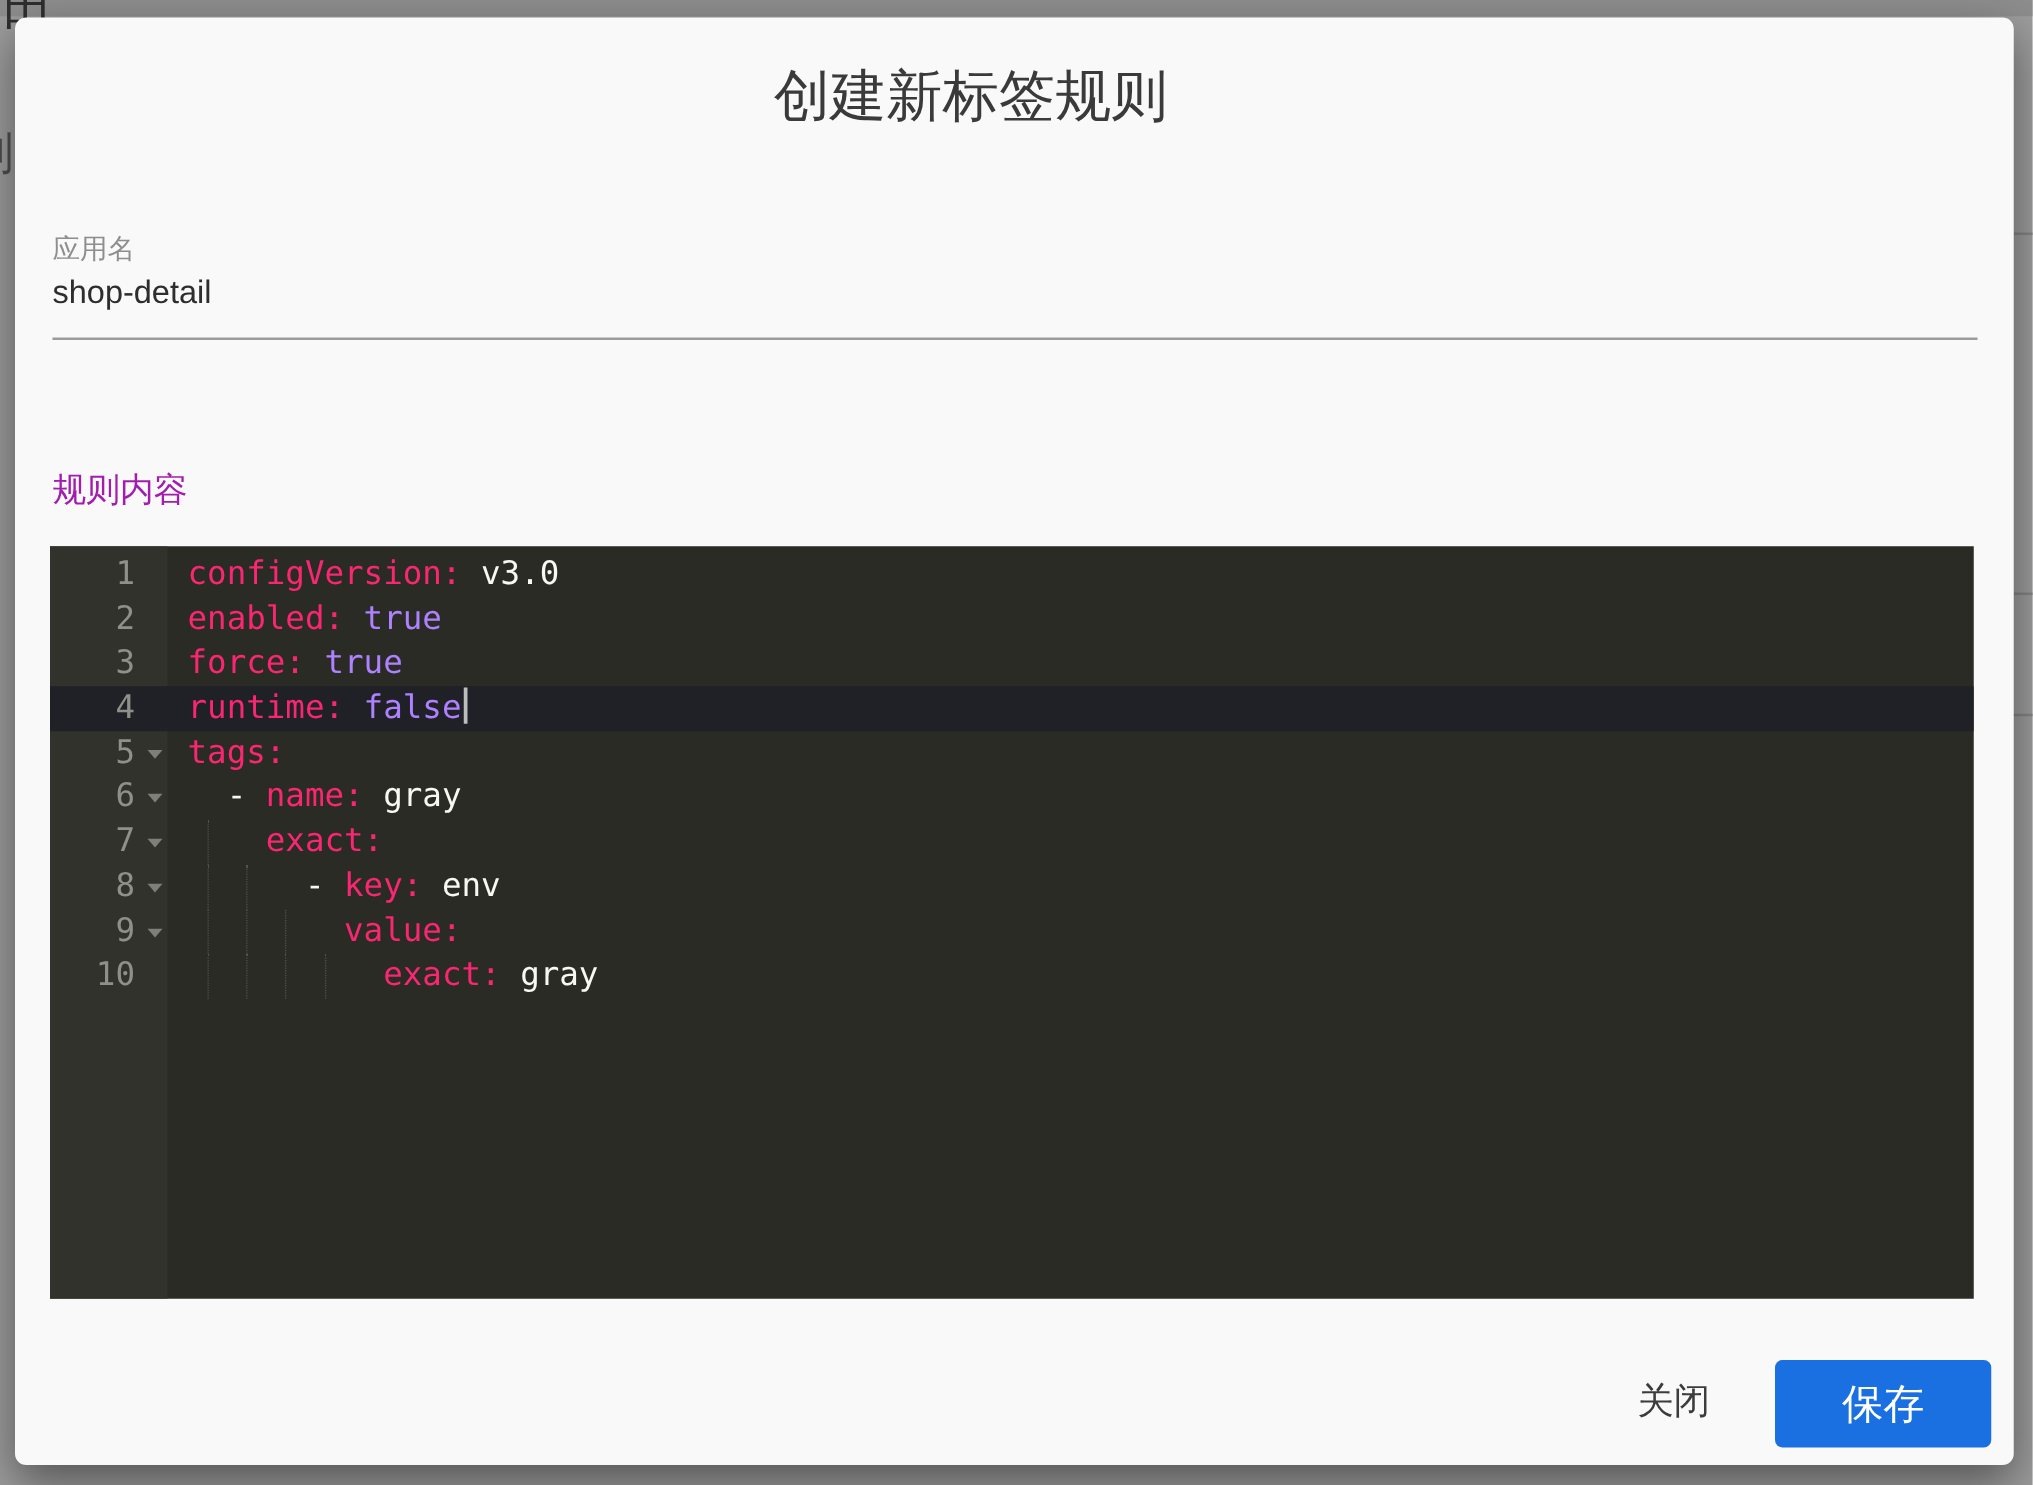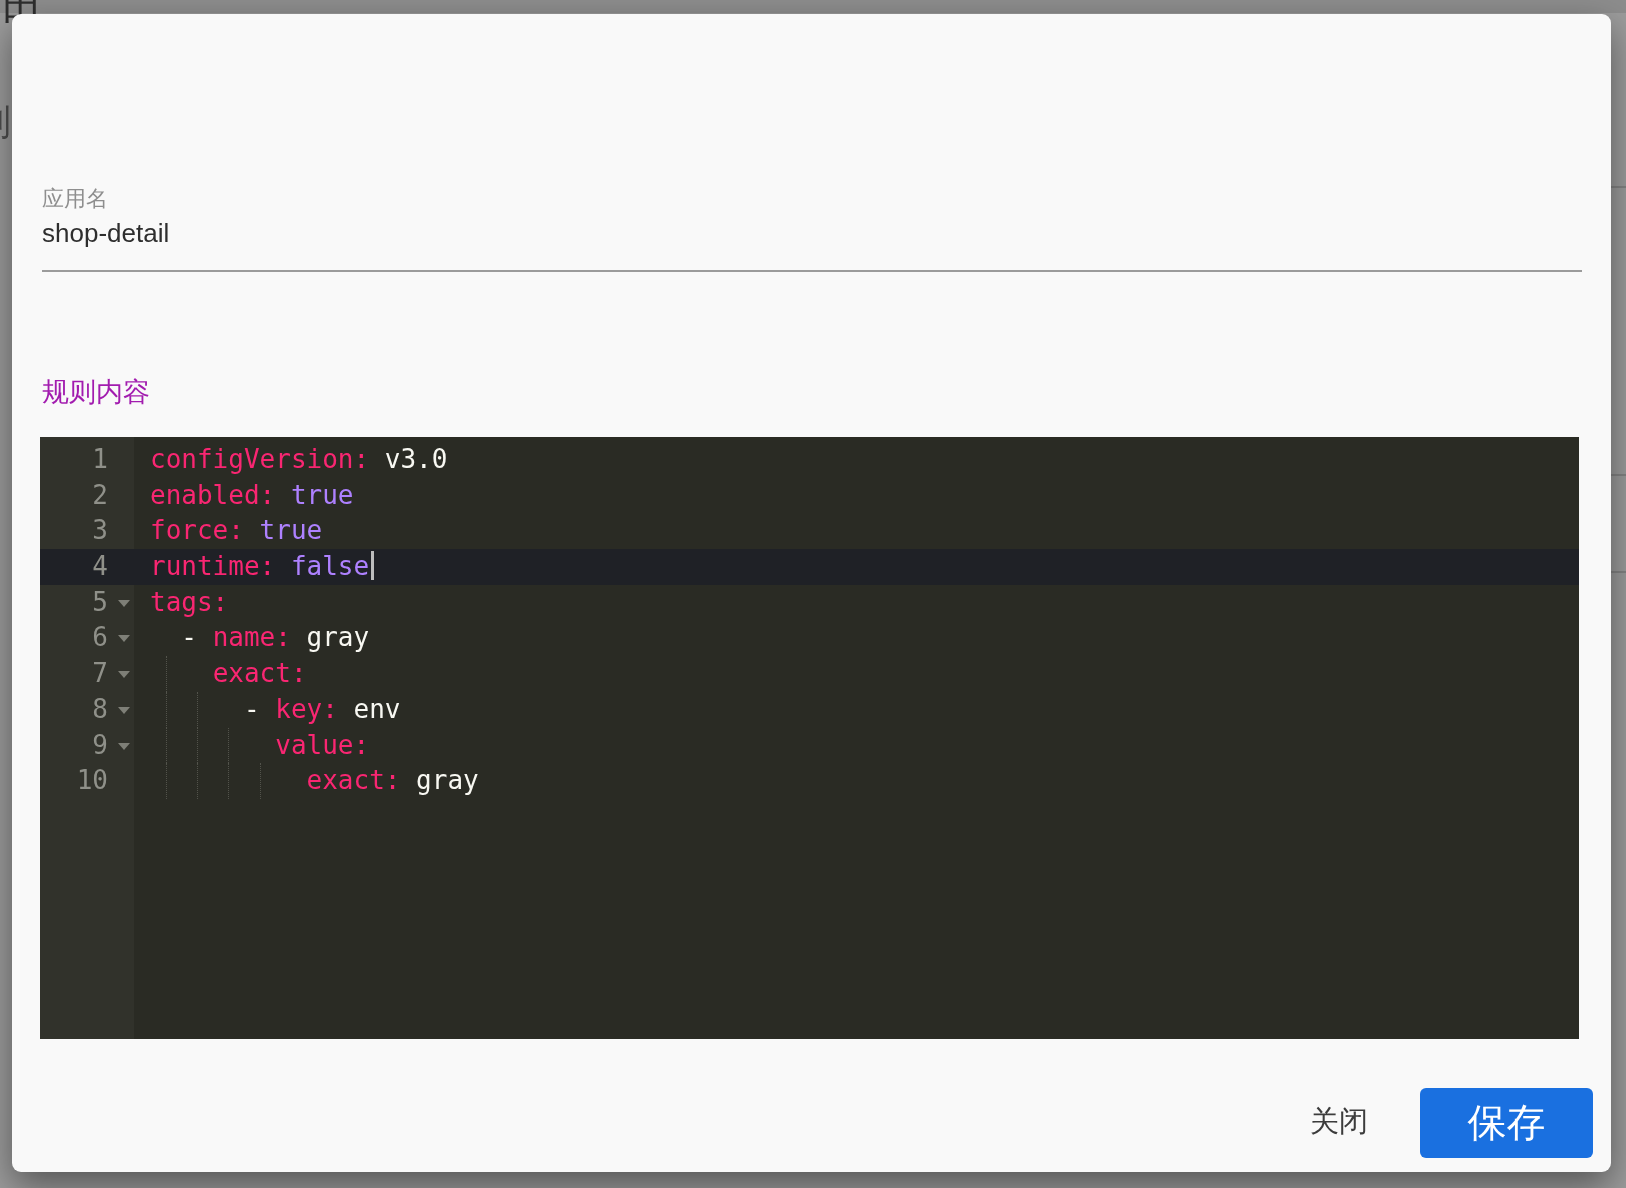--- a/index.html
+++ b/index.html
@@ -61,36 +61,37 @@
   .ed-cursor{display:inline-block;width:3px;height:29px;background:#bdbdbd;vertical-align:-5px;margin-left:2px;}
 
   
   .btn-close{
     position:absolute;left:1256px;top:1079px;width:100px;height:56px;
     line-height:56px;text-align:right;font-size:29px;color:#3c3c3c;cursor:pointer;
     user-select:none;
   }
   .btn-save{
     position:absolute;left:1408px;top:1074px;width:173px;height:70px;
-    border-radius:6px;color:#ffffff;font-size:39px;cursor:pointer;
+    border-radius:6px;color:#ffffff;font-size:33px;cursor:pointer;
     display:flex;align-items:center;justify-content:center;user-select:none;
   }
 </style>
 </head>
 <body>
 
 <div class="top-strip"></div>
 <span class="frag-top">田</span>
 <span class="frag-left">则</span>
 <div class="bg-line l1"></div>
 <div class="bg-line l2"></div>
 <div class="bg-line l3"></div>
 
 <div class="modal">
 
+  <div class="modal-title">创建新标签规则</div>
 
   <div class="field-label">应用名</div>
   <div class="field-value">shop-detail</div>
   <div class="field-underline"></div>
 
   <div class="rule-label">规则内容</div>
 
   <div class="editor">
     <div class="gutter-bg"></div>
     <div class="ed-rows">

